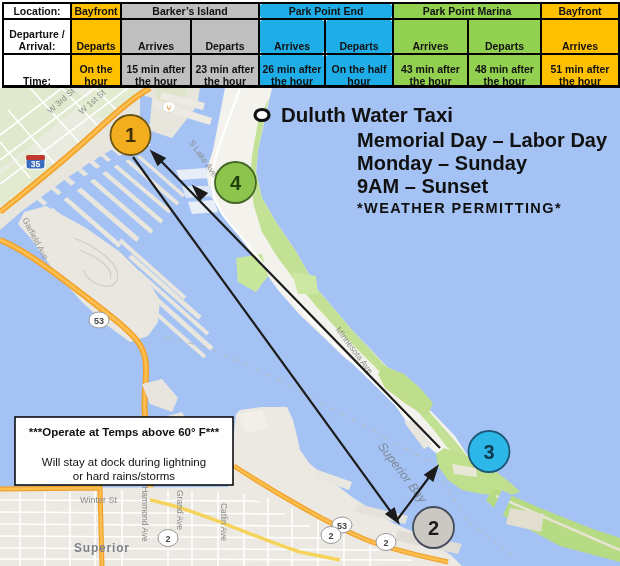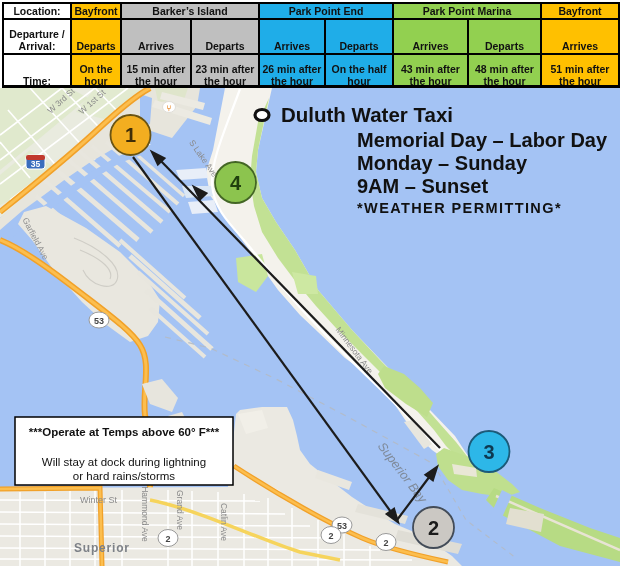--- a/index.html
+++ b/index.html
@@ -4,21 +4,21 @@
 <style>
   html,body{margin:0;padding:0;background:#fff;width:620px;height:566px;overflow:hidden;}
   *{box-sizing:border-box;}
   body{font-family:"Liberation Sans", sans-serif;}
   #page{position:relative;width:620px;height:566px;}
   table.sched{position:absolute;left:2px;top:2px;border-collapse:collapse;table-layout:fixed;padding-left:7px;}
   table.sched td{border:2px solid #000;font-size:10.5px;font-weight:bold;color:#111;text-align:center;vertical-align:bottom;padding:0 0 1px 0;line-height:12px;}
   td.lab{background:#fff;text-align:right;padding-right:3px;vertical-align:middle;}
   .or{background:#ffc000;margin-left:44px;}
   .gr{background:#bfbfbf;margin-left:38px;}
-  .bl{background:#1fade8;}
+  .bl{background:#1fade8;border-radius:6px;}
   .gn{background:#92d050;margin-left:32px;}
   #map{position:absolute;left:0;top:88px;}
 </style>
 </head>
 <body>
 <div id="page">
 
 <table class="sched">
   <colgroup>
         <col style="width:68px">

